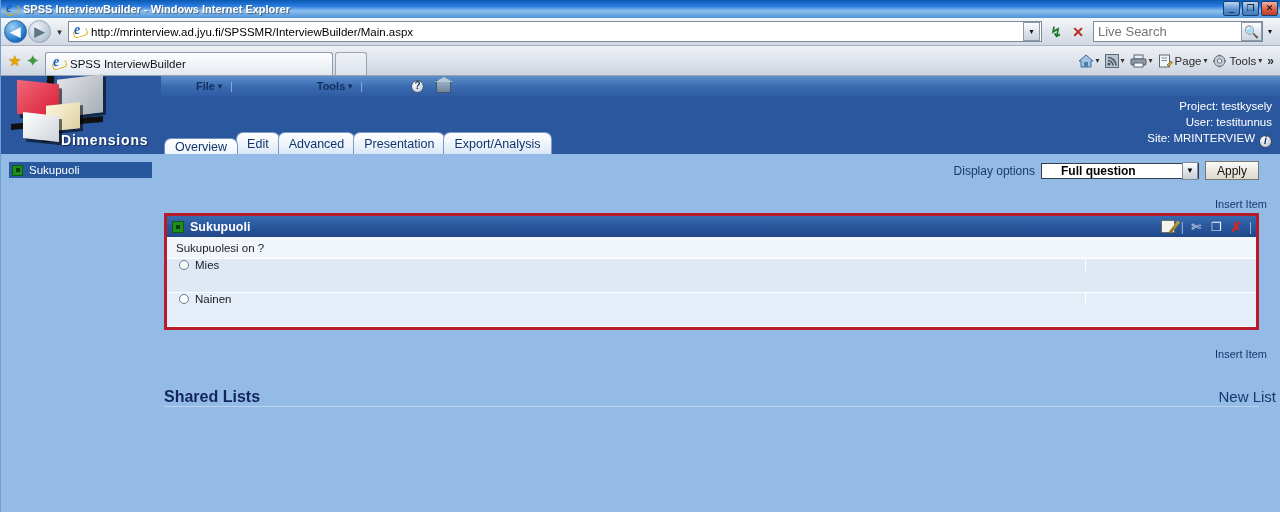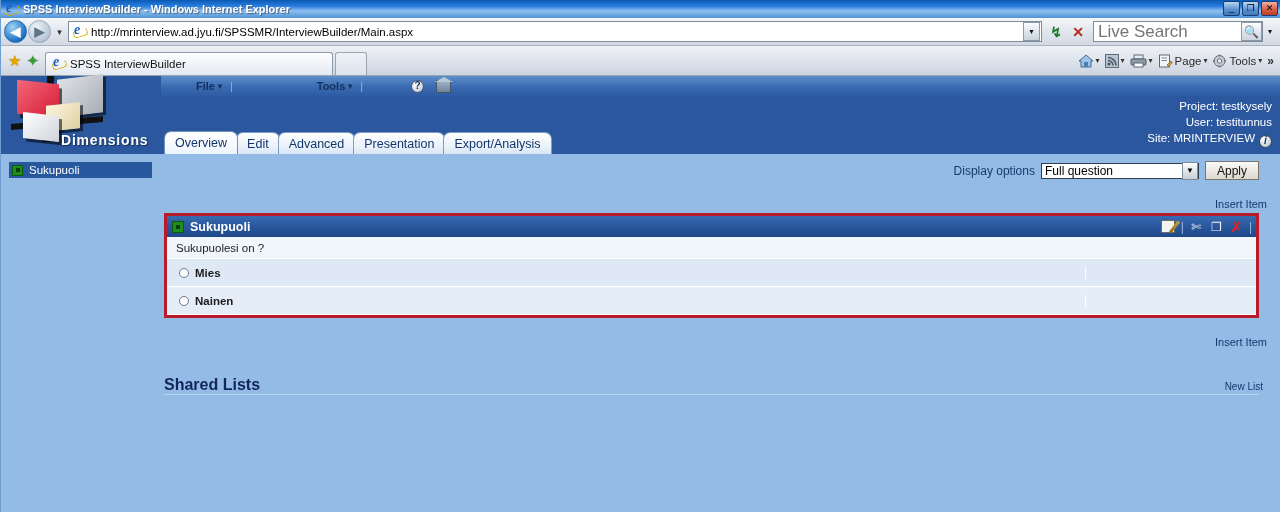--- a/index.html
+++ b/index.html
@@ -133,21 +133,21 @@
   .stop-btn { color: #b52a18; }
   .search-box {
     width: 170px; height: 21px; flex: none;
     background: #fff; border: 1px solid #7d8b9b;
     display: flex; align-items: center;
     margin-left: 4px;
   }
   .search-box input {
     border: 0; outline: 0; flex: 1; min-width: 0;
     font-family: "Liberation Sans", sans-serif;
-    font-size: 17px; color: #888; padding-left: 4px;
+    font-size: 13px; color: #888; padding-left: 4px;
     background: transparent;
   }
   .search-go {
     width: 21px; height: 19px; flex: none;
     background: linear-gradient(to bottom, #fdfdfe, #e2e7ee 50%, #ccd4de);
     border: 1px solid #8c99a8;
     display: flex; align-items: center; justify-content: center;
     color: #2552a0; font-size: 12px;
   }
   .search-caret {
@@ -315,21 +315,21 @@
     font-size: 12.5px;
     color: #12366b;
     background: linear-gradient(to bottom, #ffffff, #e8f0fa 70%, #d7e5f6);
     border: 1px solid #7c9cc4;
     border-bottom: none;
     border-radius: 7px 7px 0 0;
     position: relative;
   }
   .atab.active {
     background: linear-gradient(to bottom, #ffffff, #f3f8fd 70%, #eaf3fc);
-    height: 23px;
+    height: 16px;
     font-weight: normal;
     z-index: 5;
     border-color: #6f93c0;
   }
 
   
   .body-area { position: relative; width: 1280px; height: 434px; background: #93bbe6; }
 
   .sidebar {
     position: absolute; left: 0; top: 0;
@@ -363,21 +363,22 @@
   .disp-row {
     display: flex; align-items: center; justify-content: flex-end;
     gap: 6px; padding: 7px 22px 0 0;
   }
   .disp-label { font-size: 12px; color: #1a3a6b; }
   .select-box {
     width: 158px; height: 16px;
     background: #fff; border: 1px solid #31404f;
     display: flex; align-items: center;
     font-size: 12px; color: #000;
-    padding-left: 3px;
+    padding-left: 19px;
+    font-weight: bold;
   }
   .select-box .sel-val { flex: 1; }
   .select-arrow {
     width: 16px; height: 18px; margin-right: 0px;
     background: linear-gradient(to bottom,#ffffff,#e3e7ec 45%,#c8ced6);
     border: 1px solid #7d8b9b;
     display: flex; align-items: center; justify-content: center;
     font-size: 8px; color: #000;
     flex: none;
   }
@@ -444,24 +445,23 @@
   .ico-del { color: #e0231c; font-weight: bold; font-size: 14px; }
 
   .qbody { background: #eef5fc; }
   .qtext {
     padding: 5px 0 4px 9px;
     font-size: 11.5px; color: #1c1c1c;
     background: #f0f6fc;
     border-bottom: 1px solid #fff;
   }
   .qrow {
-    display: flex; align-items: center;
-    height: 28px;
+    display: flex; align-items: flex-start;
+    height: 34px;
     border-bottom: 1px solid #ffffff;
-    font-weight: bold;
   }
   .qrow:nth-child(odd) { background: #e4edf8; }
   .qrow:nth-child(even) { background: #dfe9f6; }
   .qcell-main {
     flex: 1;
     display: flex; align-items: center;
     padding-left: 12px; gap: 6px;
     border-right: 1px solid #ffffff;
   }
   .radio {
@@ -473,22 +473,22 @@
   .opt-label { font-size: 11.5px; color: #1c1c1c; }
   .qcell-b { width: 55px; border-right: 1px solid #ffffff; }
   .qcell-c { width: 115px; }
 
   .shared-title {
     margin: 28px 0 0 3px;
     font-size: 16px; font-weight: bold; color: #12255c;
   }
   .shared-row { display: flex; align-items: baseline; }
   .new-list {
-    margin-left: auto; margin-right: 18px;
-    font-size: 10px; color: #17396d;
+    margin-left: auto; margin-right: 5px;
+    font-size: 15px; color: #17396d;
   }
   .hr-line {
     height: 1px; background: #b9d3ee; margin: 0 22px 0 3px;
   }
 </style>
 </head>
 <body>
 
 <div class="app">
 

